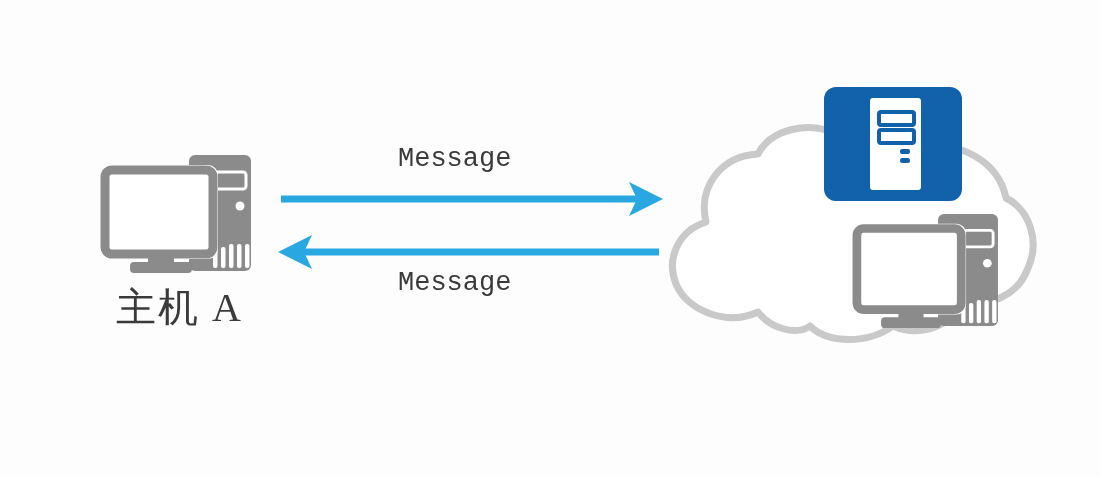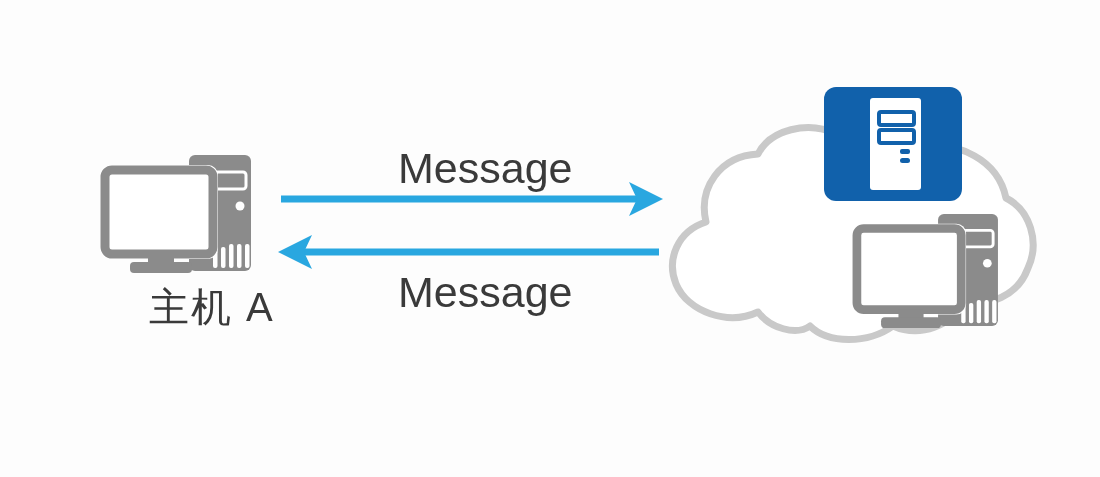--- a/index.html
+++ b/index.html
@@ -24,33 +24,32 @@
   .slot{fill:var(--icon-gray);stroke:#ffffff;stroke-width:3;}
   .monitor{fill:#ffffff;stroke:var(--icon-gray);stroke-width:9;}
   .cloud-path{fill:#ffffff;stroke:var(--cloud-stroke);stroke-width:7;stroke-linejoin:round;}
   .server-bg{fill:var(--server-blue);}
   .bay{fill:#ffffff;stroke:var(--server-blue);stroke-width:4;}
   .dash{fill:var(--server-blue);}
   .arrow-line{stroke:var(--arrow-blue);stroke-width:7;}
   .arrow-head{fill:var(--arrow-blue);}
   .msg-label{
     position:absolute;
-    font-family:Liberation Sans, sans-serif;
-    font-size:43px;
+    font-family:Liberation Mono, monospace;
+    font-size:27px;
     color:var(--text-dark);
     white-space:nowrap;
   }
   .host-label{
     position:absolute;
-    font-family:Liberation Sans, sans-serif;
+    font-family:Liberation Serif, serif;
     font-size:40px;
     letter-spacing:2px;
     color:var(--text-dark);
     white-space:nowrap;
-    margin-left:33px;
   }
 </style>
 </head>
 <body>
 
 <div class="canvas">
 
   <svg width="0" height="0" style="position:absolute" aria-hidden="true">
     <defs>
       <g id="pc-icon">

